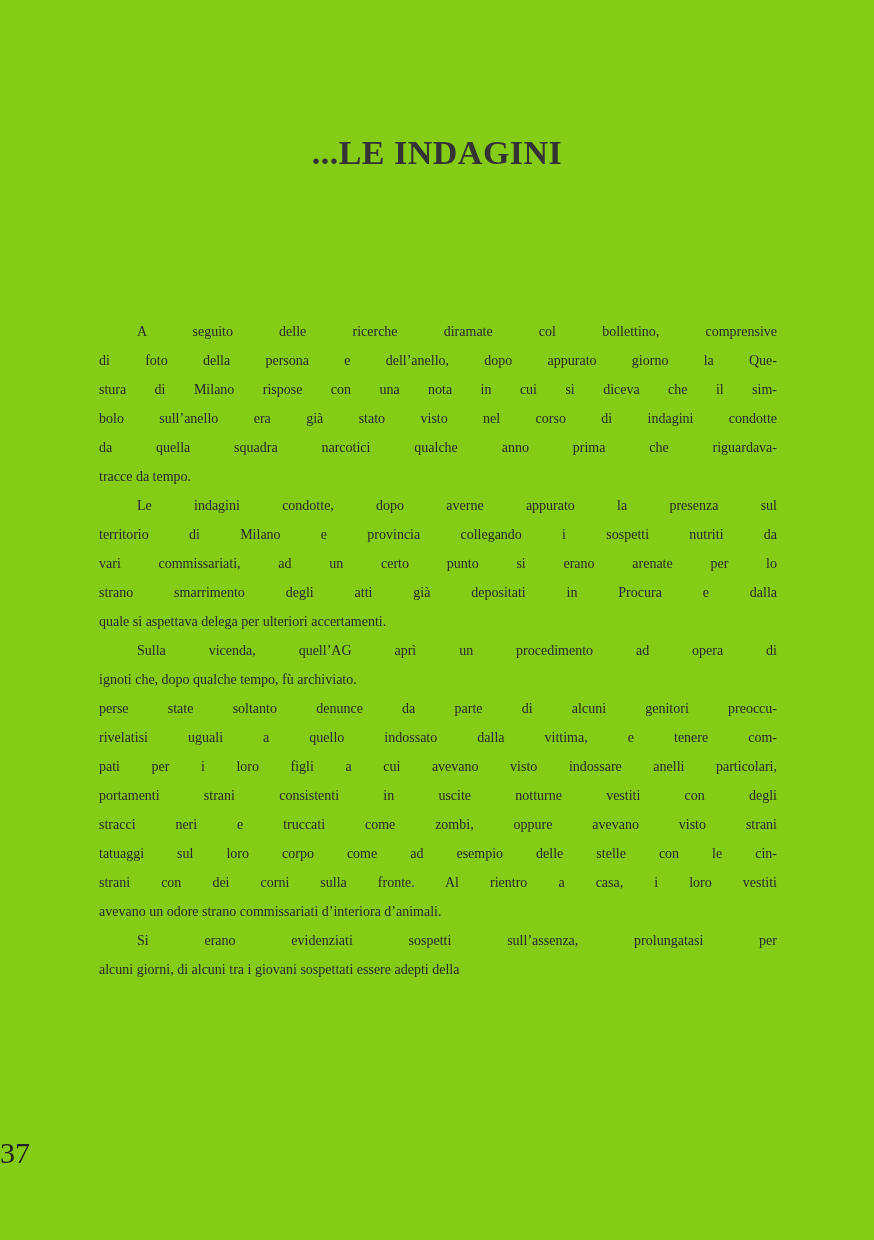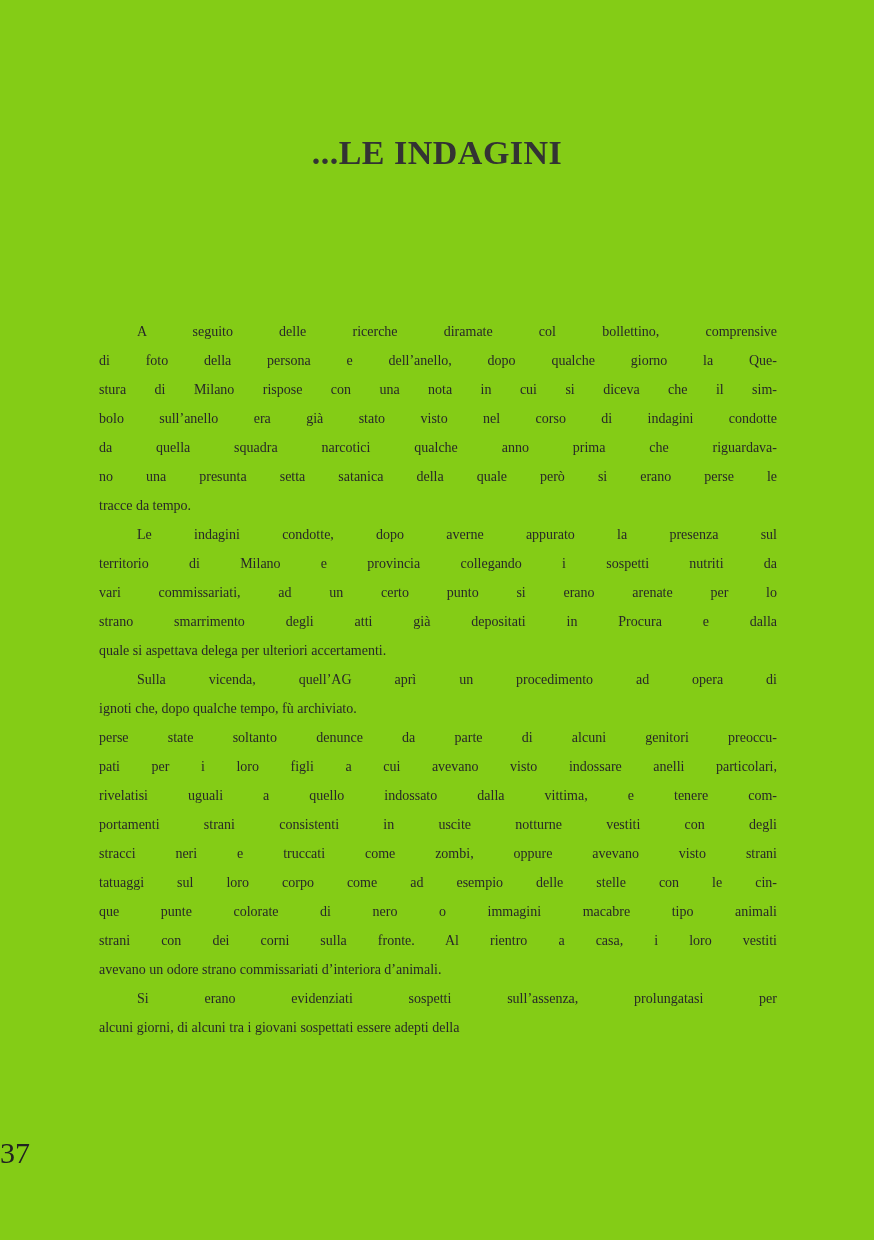--- a/index.html
+++ b/index.html
@@ -60,46 +60,44 @@
 </style>
 </head>
 <body>
 
 <div class="book-page">
   <h1 class="chapter-title">...LE INDAGINI</h1>
 
   <div class="body-text">
       <div class="paragraph">
         <div class="line first">A seguito delle ricerche diramate col bollettino, comprensive</div>
-        <div class="line">di foto della persona e dell’anello, dopo qualche giorno la Que-</div>
+        <div class="line">di foto della persona e dell’anello, dopo appurato giorno la Que-</div>
         <div class="line">stura di Milano rispose con una nota in cui si diceva che il sim-</div>
         <div class="line">bolo sull’anello era già stato visto nel corso di indagini condotte</div>
         <div class="line">da quella squadra narcotici qualche anno prima che riguardava-</div>
-        <div class="line">no una presunta setta satanica della quale però si erano perse le</div>
         <div class="line last">tracce da tempo.</div>
       </div>
       <div class="paragraph">
         <div class="line first">Le indagini condotte, dopo averne appurato la presenza sul</div>
         <div class="line">territorio di Milano e provincia collegando i sospetti nutriti da</div>
         <div class="line">vari commissariati, ad un certo punto si erano arenate per lo</div>
         <div class="line">strano smarrimento degli atti già depositati in Procura e dalla</div>
         <div class="line last">quale si aspettava delega per ulteriori accertamenti.</div>
       </div>
       <div class="paragraph">
         <div class="line first">Sulla vicenda, quell’AG aprì un procedimento ad opera di</div>
         <div class="line last">ignoti che, dopo qualche tempo, fù archiviato.</div>
       </div>
       <div class="paragraph">
         <div class="line">perse state soltanto denunce da parte di alcuni genitori preoccu-</div>
+        <div class="line">rivelatisi uguali a quello indossato dalla vittima, e tenere com-</div>
         <div class="line">pati per i loro figli a cui avevano visto indossare anelli particolari,</div>
-        <div class="line">rivelatisi uguali a quello indossato dalla vittima, e tenere com-</div>
         <div class="line">portamenti strani consistenti in uscite notturne vestiti con degli</div>
         <div class="line">stracci neri e truccati come zombi, oppure avevano visto strani</div>
         <div class="line">tatuaggi sul loro corpo come ad esempio delle stelle con le cin-</div>
-        <div class="line">que punte colorate di nero o immagini macabre tipo animali</div>
         <div class="line">strani con dei corni sulla fronte. Al rientro a casa, i loro vestiti</div>
         <div class="line last">avevano un odore strano commissariati d’interiora d’animali.</div>
       </div>
       <div class="paragraph">
         <div class="line first">Si erano evidenziati sospetti sull’assenza, prolungatasi per</div>
         <div class="line last">alcuni giorni, di alcuni tra i giovani sospettati essere adepti della</div>
       </div>
     </div>
 
   <div class="page-number">37</div>

